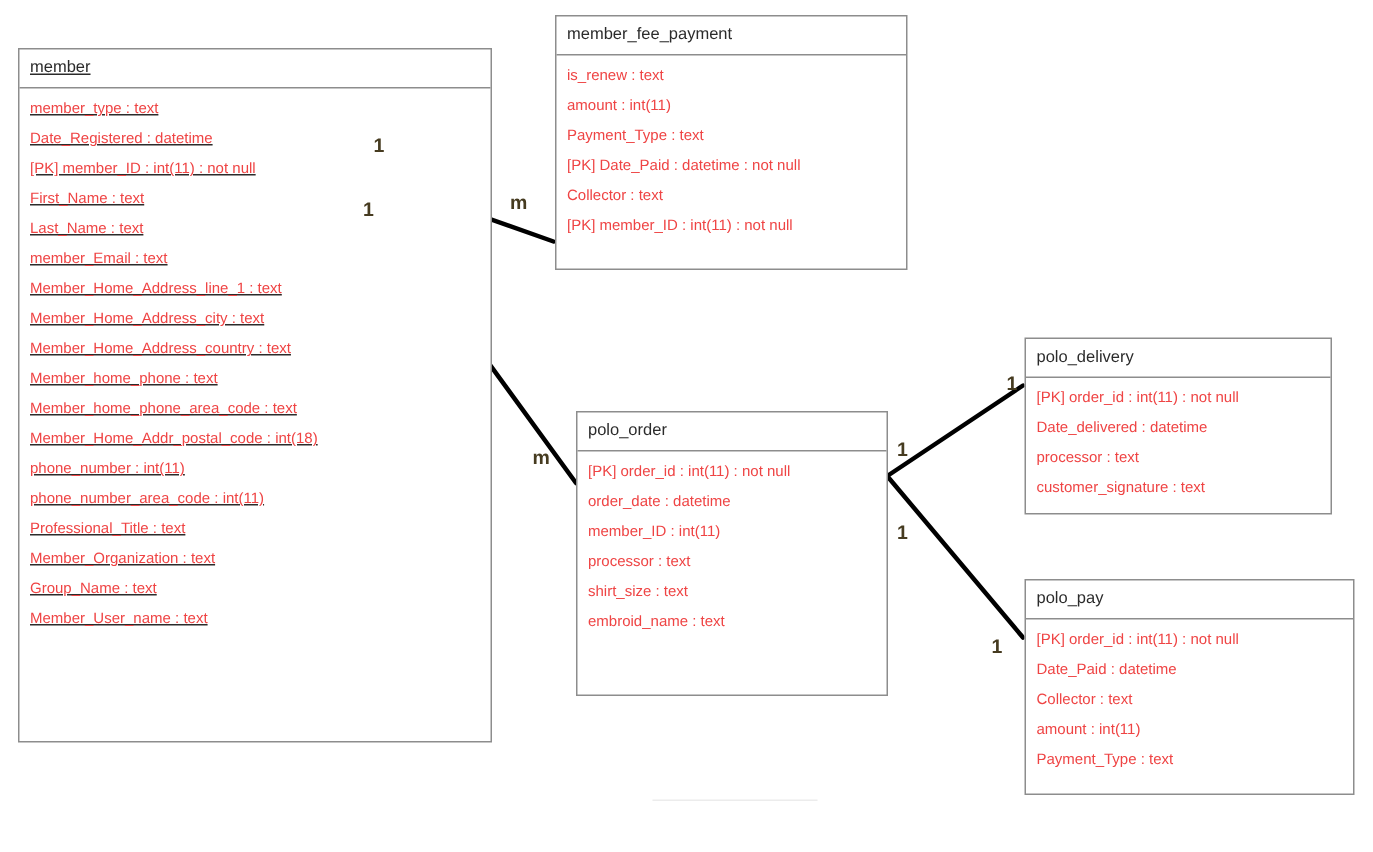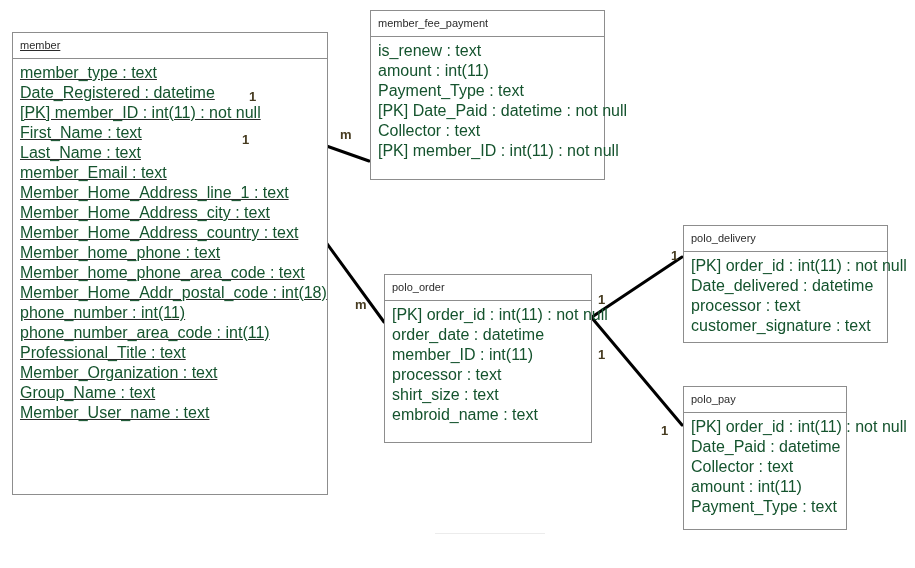--- a/index.html
+++ b/index.html
@@ -43,23 +43,23 @@
     color: #2b2b2b;
     padding: 4px 0 5px 7px;
     border-bottom: 1px solid #8d8d8d;
     white-space: nowrap;
   }
   .entity-attrs {
     box-sizing: border-box;
     padding: 4px 0 5px 7px;
   }
   .attr {
-    font-size: 16px;
+    font-size: 10px;
     line-height: 20px;
-    color: #14532d;
+    color: #ef4444;
     white-space: nowrap;
   }
   .card-label {
     position: absolute;
     font-size: 13px;
     font-weight: bold;
     color: #463b20;
     line-height: 13px;
     white-space: nowrap;
   }
@@ -113,41 +113,41 @@
         <div class="entity-title">member_fee_payment</div>
         <div class="entity-attrs">
           <div class="attr">is_renew : text</div>
           <div class="attr">amount : int(11)</div>
           <div class="attr">Payment_Type : text</div>
           <div class="attr">[PK] Date_Paid : datetime : not null</div>
           <div class="attr">Collector : text</div>
           <div class="attr">[PK] member_ID : int(11) : not null</div>
         </div>
       </div>
-      <div class="entity" style="left: 384px; top: 274px; width: 208px; height: 169px;">
+      <div class="entity" style="left: 384px; top: 274px; width: 208px; height: 190px;">
         <div class="entity-title">polo_order</div>
         <div class="entity-attrs">
           <div class="attr">[PK] order_id : int(11) : not null</div>
           <div class="attr">order_date : datetime</div>
           <div class="attr">member_ID : int(11)</div>
           <div class="attr">processor : text</div>
           <div class="attr">shirt_size : text</div>
           <div class="attr">embroid_name : text</div>
         </div>
       </div>
       <div class="entity" style="left: 683px; top: 225px; width: 205px; height: 118px;">
         <div class="entity-title">polo_delivery</div>
         <div class="entity-attrs">
           <div class="attr">[PK] order_id : int(11) : not null</div>
           <div class="attr">Date_delivered : datetime</div>
           <div class="attr">processor : text</div>
           <div class="attr">customer_signature : text</div>
         </div>
       </div>
-      <div class="entity" style="left: 683px; top: 386px; width: 164px; height: 144px;">
+      <div class="entity" style="left: 683px; top: 386px; width: 220px; height: 144px;">
         <div class="entity-title">polo_pay</div>
         <div class="entity-attrs">
           <div class="attr">[PK] order_id : int(11) : not null</div>
           <div class="attr">Date_Paid : datetime</div>
           <div class="attr">Collector : text</div>
           <div class="attr">amount : int(11)</div>
           <div class="attr">Payment_Type : text</div>
         </div>
       </div>
     </div>

